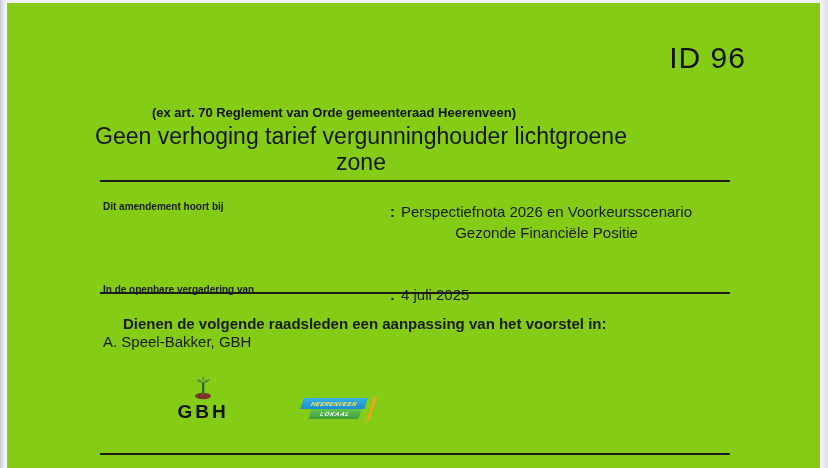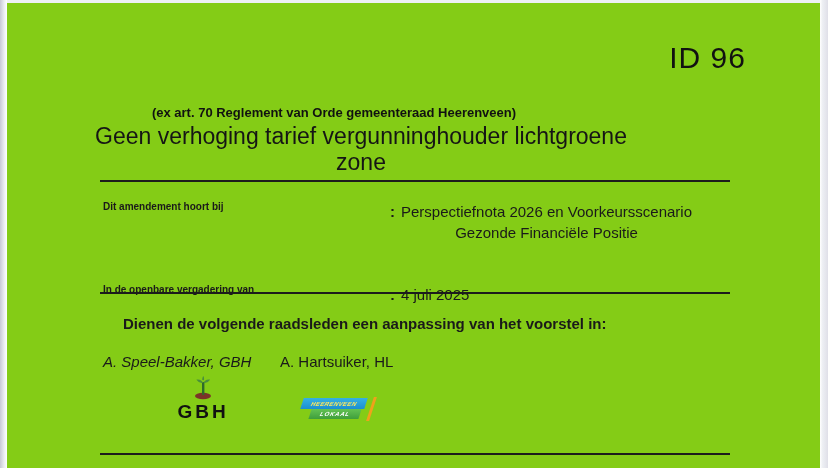--- a/index.html
+++ b/index.html
@@ -61,21 +61,21 @@
     font-size: 15px; line-height: 21px; display: flex;
   }
   .field-value .colon { font-weight: bold; margin-right: 6px; }
   .field-value .vlines div { white-space: nowrap; text-align: center; }
   .f1 { top: 201px; }
   .f2 { top: 256px; margin-top: 28px; }
   .submit-intro {
     position: absolute; left: 103px; top: 315px;
     font-size: 15px; font-weight: bold; white-space: nowrap; margin-left: 20px;
   }
-  .name-1 { position: absolute; left: 103px; top: 353px; font-size: 15px; white-space: nowrap; font-style: italic; }
+  .name-1 { position: absolute; left: 103px; top: 333px; font-size: 15px; white-space: nowrap; }
   .name-2 { position: absolute; left: 280px; top: 353px; font-size: 15px; white-space: nowrap; }
 
   
   .gbh-logo { position: absolute; left: 138px; top: 376px; width: 66px; text-align: center; margin-left: 32px; }
   .gbh-icon { display: block; margin: 0 auto; }
   .gbh-text {
     font-size: 19px; font-weight: bold; letter-spacing: 3px; color: #111;
     margin-top: 1px;
   }
 
@@ -137,21 +137,20 @@
     <div class="vlines">
       <div>4 juli 2025</div>
     </div>
   </div>
 
   <div class="rule rule-2"></div>
 
   <div class="submit-intro">Dienen de volgende raadsleden een aanpassing van het voorstel in:</div>
 
   <div class="name-1">A. Speel-Bakker, GBH</div>
-  <div class="name-2">A. Hartsuiker, HL</div>
 
   <div class="gbh-logo">
     <svg class="gbh-icon" width="30" height="24" viewBox="0 0 30 24">
       <ellipse cx="15" cy="20" rx="8" ry="3.2" fill="#7b3328"></ellipse>
       <rect x="14" y="6" width="2.4" height="13" rx="1" fill="#2f6b2a"></rect>
       <path d="M15 7 C 11 7, 9 4.5, 8.5 3.5 C 12 3, 14 4.5, 15 7 Z" fill="#4a8f3c"></path>
       <path d="M15.5 7 C 19.5 7, 21.5 4.5, 22 3.5 C 18.5 3, 16.5 4.5, 15.5 7 Z" fill="#4a8f3c"></path>
       <path d="M14.2 4 C 14.2 1.8, 15 0.5, 15.3 0 C 16 1, 16.3 2.5, 16 4.2 Z" fill="#4a8f3c"></path>
     </svg>
     <div class="gbh-text">GBH</div>

